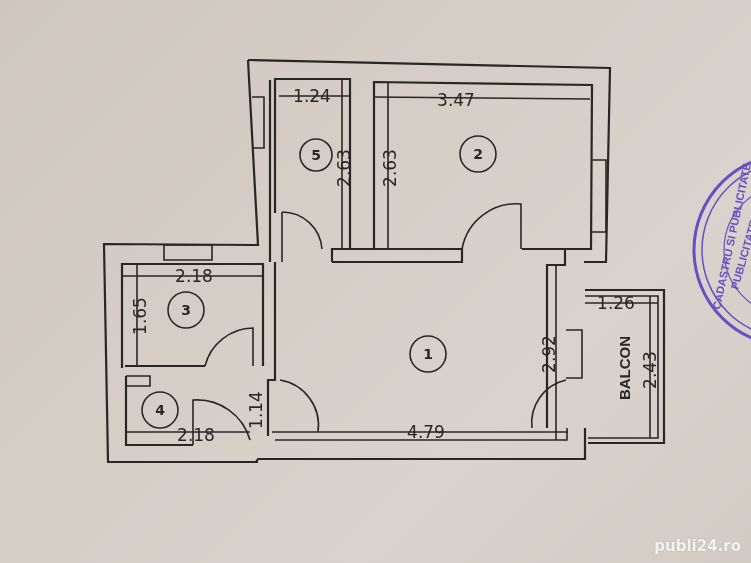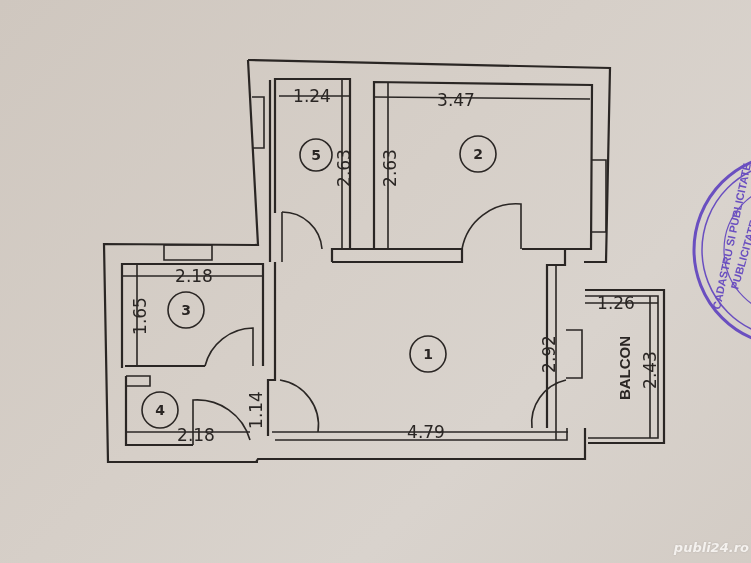--- a/index.html
+++ b/index.html
@@ -12,22 +12,22 @@
     #plan { position: absolute; left: 0; top: 0; }
     .wall { fill: none; stroke: #2a2624; stroke-width: 2.2; stroke-linejoin: miter; }
     .thin { fill: none; stroke: #2a2624; stroke-width: 1.6; }
     .dim-text {
       font-family: "DejaVu Sans", sans-serif; font-size: 17px; fill: #2a2624;
     }
     .room-num { font-family: "DejaVu Sans", sans-serif; font-size: 14px; fill: #2a2624; font-weight: bold; }
     .balcon { font-family: "Liberation Sans", sans-serif; font-size: 15px; font-weight: bold; fill: #2a2624; }
     .stamp-text { font-family: "Liberation Sans", sans-serif; font-size: 11px; font-weight: bold; fill: #6a4fc0; }
     .watermark {
-      position: absolute; right: 2px; bottom: 8px;
-      color: #f4f1ee; font-size: 13px; font-weight: bold; font-style: italic;
+      position: absolute; right: 10px; bottom: 8px;
+      color: #f4f1ee; font-size: 15px; font-weight: bold; 
       font-family: "DejaVu Sans", sans-serif;
       text-shadow: 0 0 2px rgba(0,0,0,0.15);
     }
   </style>
 </head>
 <body>
 
 <svg id="plan" width="751" height="563" viewBox="0 0 751 563">
 
   <g>

